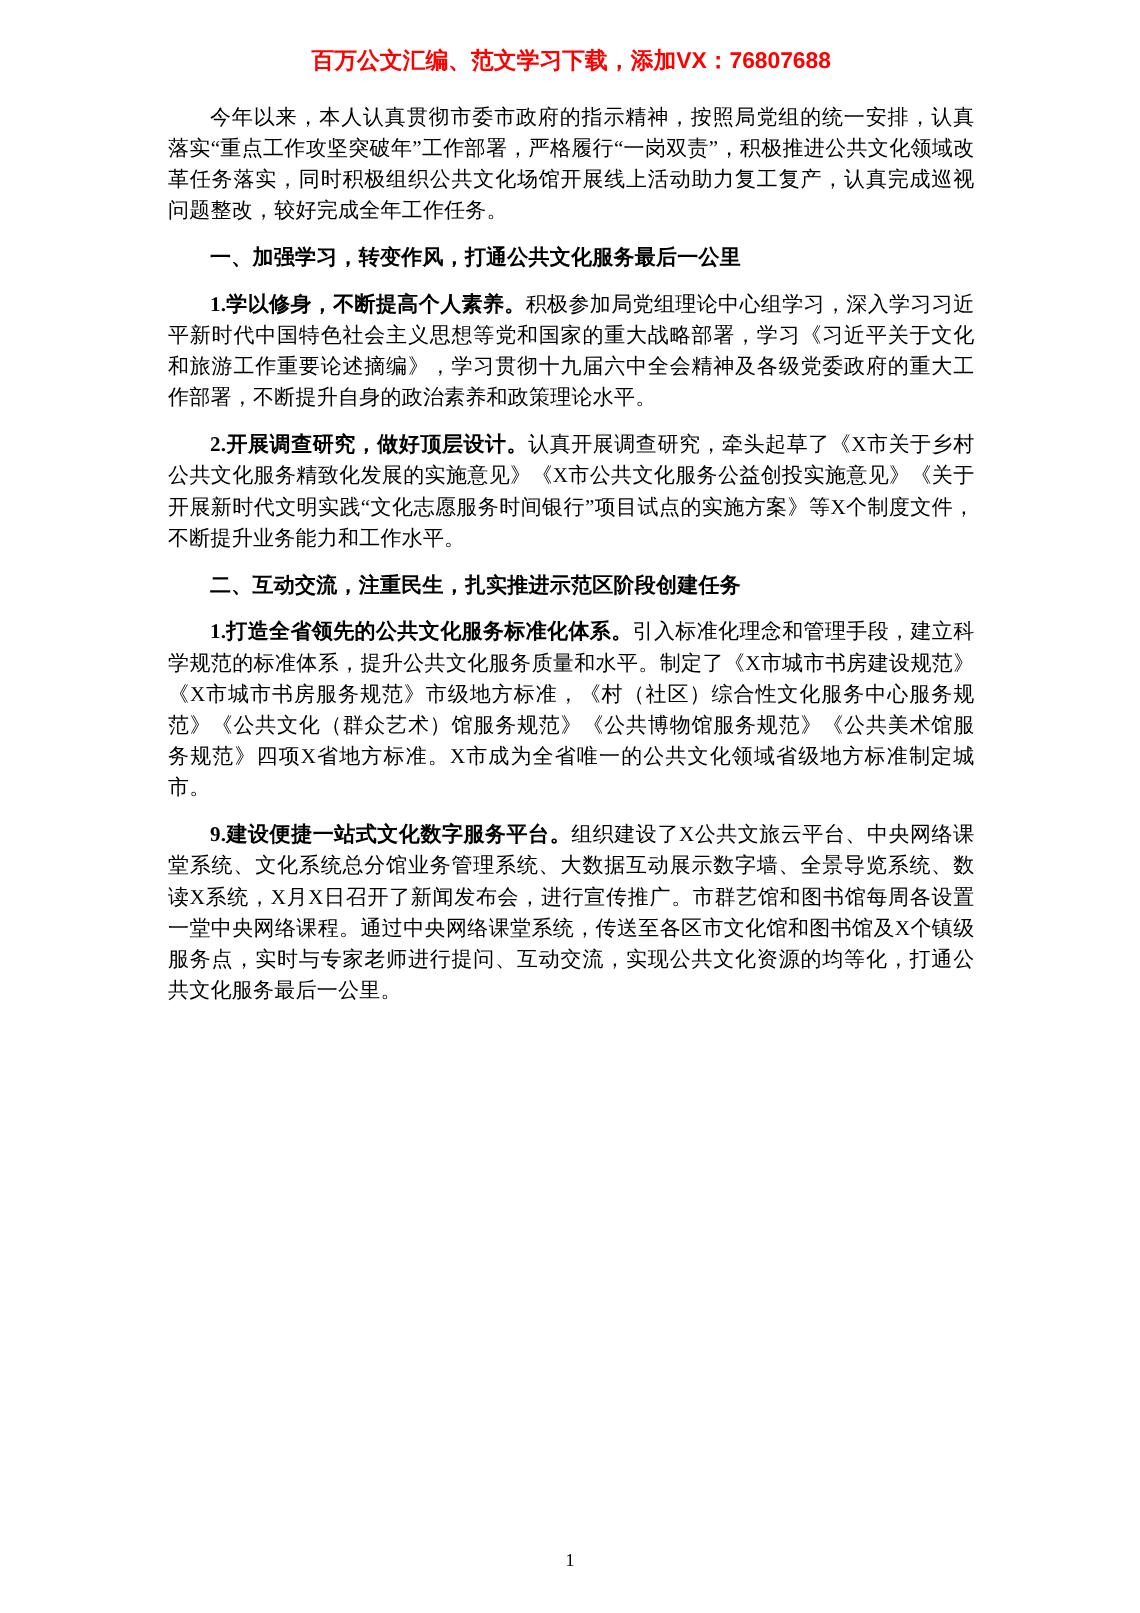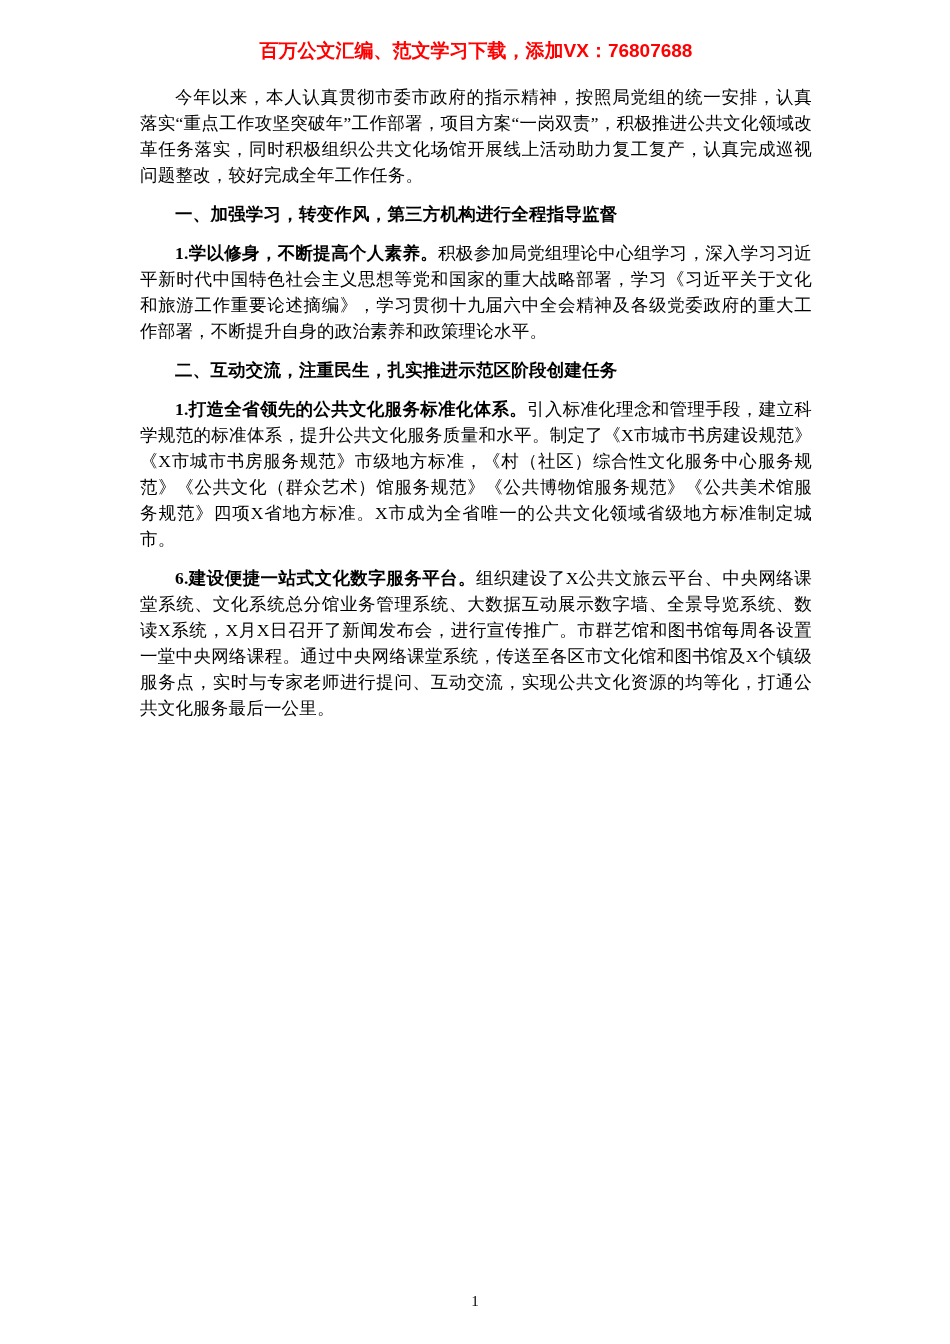--- a/index.html
+++ b/index.html
@@ -50,22 +50,23 @@
     font-family: "Liberation Serif", "DejaVu Serif", serif;
   }
 </style>
 </head>
 <body>
 
 <div class="page">
   <div class="notice" style="color: rgb(255, 0, 0);">百万公文汇编、范文学习下载，添加VX：76807688</div>
 
   <div class="doc-body">
-      <p class="para">今年以来，本人认真贯彻市委市政府的指示精神，按照局党组的统一安排，认真落实“重点工作攻坚突破年”工作部署，项目方案“一岗双责”，积极推进公共文化领域改革任务落实，同时积极组织公共文化场馆开展线上活动助力复工复产，认真完成巡视问题整改，较好完成全年工作任务。</p>
-      <p class="heading">一、加强学习，转变作风，第三方机构进行全程指导监督</p>
+      <p class="para">今年以来，本人认真贯彻市委市政府的指示精神，按照局党组的统一安排，认真落实“重点工作攻坚突破年”工作部署，严格履行“一岗双责”，积极推进公共文化领域改革任务落实，同时积极组织公共文化场馆开展线上活动助力复工复产，认真完成巡视问题整改，较好完成全年工作任务。</p>
+      <p class="heading">一、加强学习，转变作风，打通公共文化服务最后一公里</p>
       <p class="para"><b>1.学以修身，不断提高个人素养。</b>积极参加局党组理论中心组学习，深入学习习近平新时代中国特色社会主义思想等党和国家的重大战略部署，学习《习近平关于文化和旅游工作重要论述摘编》，学习贯彻十九届六中全会精神及各级党委政府的重大工作部署，不断提升自身的政治素养和政策理论水平。</p>
+      <p class="para"><b>2.开展调查研究，做好顶层设计。</b>认真开展调查研究，牵头起草了《X市关于乡村公共文化服务精致化发展的实施意见》《X市公共文化服务公益创投实施意见》《关于开展新时代文明实践“文化志愿服务时间银行”项目试点的实施方案》等X个制度文件，不断提升业务能力和工作水平。</p>
       <p class="heading">二、互动交流，注重民生，扎实推进示范区阶段创建任务</p>
       <p class="para"><b>1.打造全省领先的公共文化服务标准化体系。</b>引入标准化理念和管理手段，建立科学规范的标准体系，提升公共文化服务质量和水平。制定了《X市城市书房建设规范》《X市城市书房服务规范》市级地方标准，《村（社区）综合性文化服务中心服务规范》《公共文化（群众艺术）馆服务规范》《公共博物馆服务规范》《公共美术馆服务规范》四项X省地方标准。X市成为全省唯一的公共文化领域省级地方标准制定城市。</p>
-      <p class="para"><b>6.建设便捷一站式文化数字服务平台。</b>组织建设了X公共文旅云平台、中央网络课堂系统、文化系统总分馆业务管理系统、大数据互动展示数字墙、全景导览系统、数读X系统，X月X日召开了新闻发布会，进行宣传推广。市群艺馆和图书馆每周各设置一堂中央网络课程。通过中央网络课堂系统，传送至各区市文化馆和图书馆及X个镇级服务点，实时与专家老师进行提问、互动交流，实现公共文化资源的均等化，打通公共文化服务最后一公里。</p>
+      <p class="para"><b>9.建设便捷一站式文化数字服务平台。</b>组织建设了X公共文旅云平台、中央网络课堂系统、文化系统总分馆业务管理系统、大数据互动展示数字墙、全景导览系统、数读X系统，X月X日召开了新闻发布会，进行宣传推广。市群艺馆和图书馆每周各设置一堂中央网络课程。通过中央网络课堂系统，传送至各区市文化馆和图书馆及X个镇级服务点，实时与专家老师进行提问、互动交流，实现公共文化资源的均等化，打通公共文化服务最后一公里。</p>
     </div>
 
   <div class="page-number">1</div>
 </div>
 
 </body></html>

